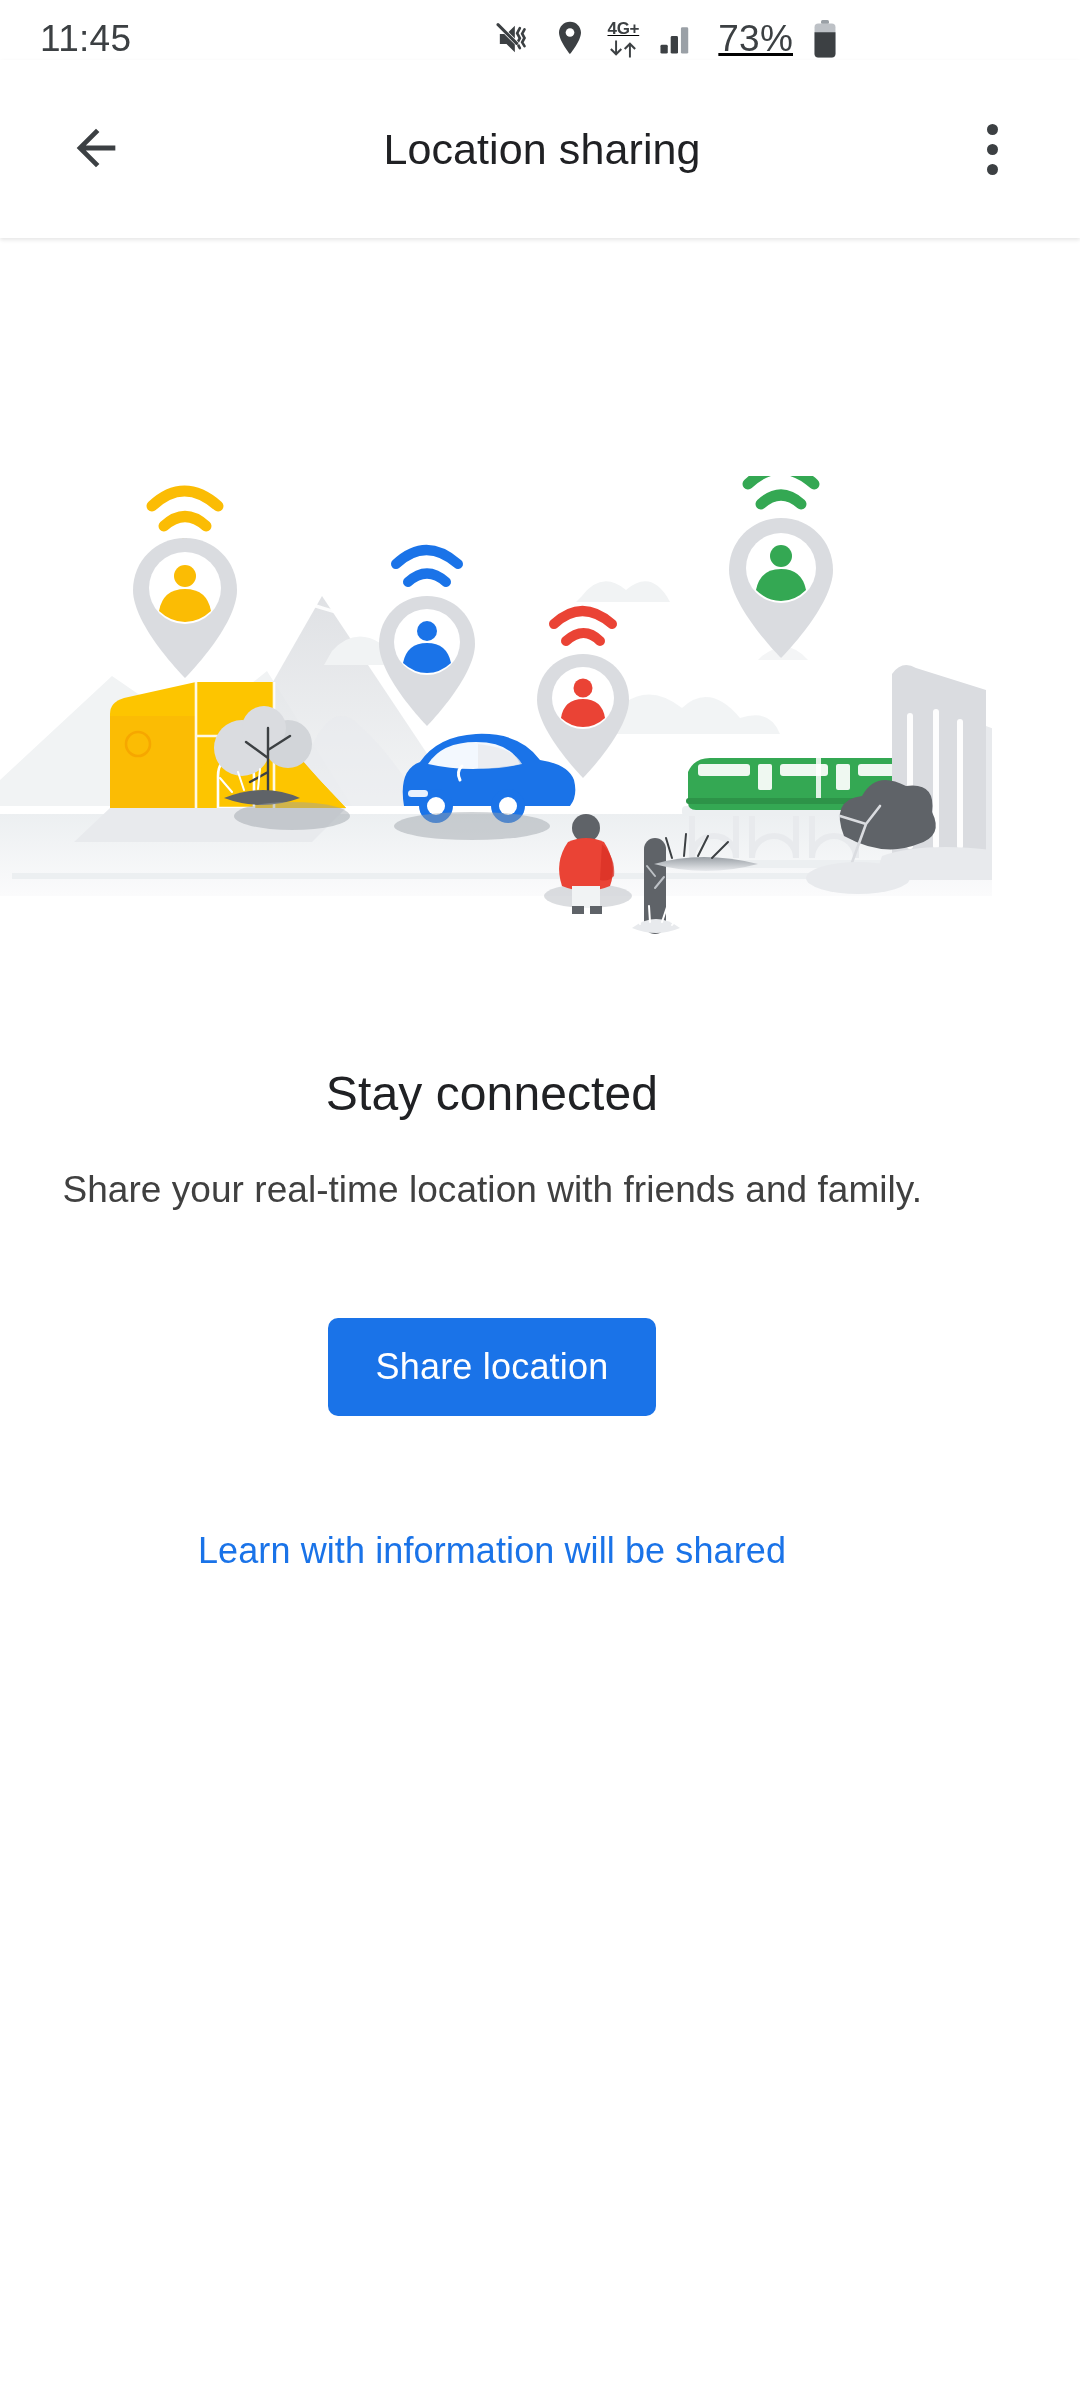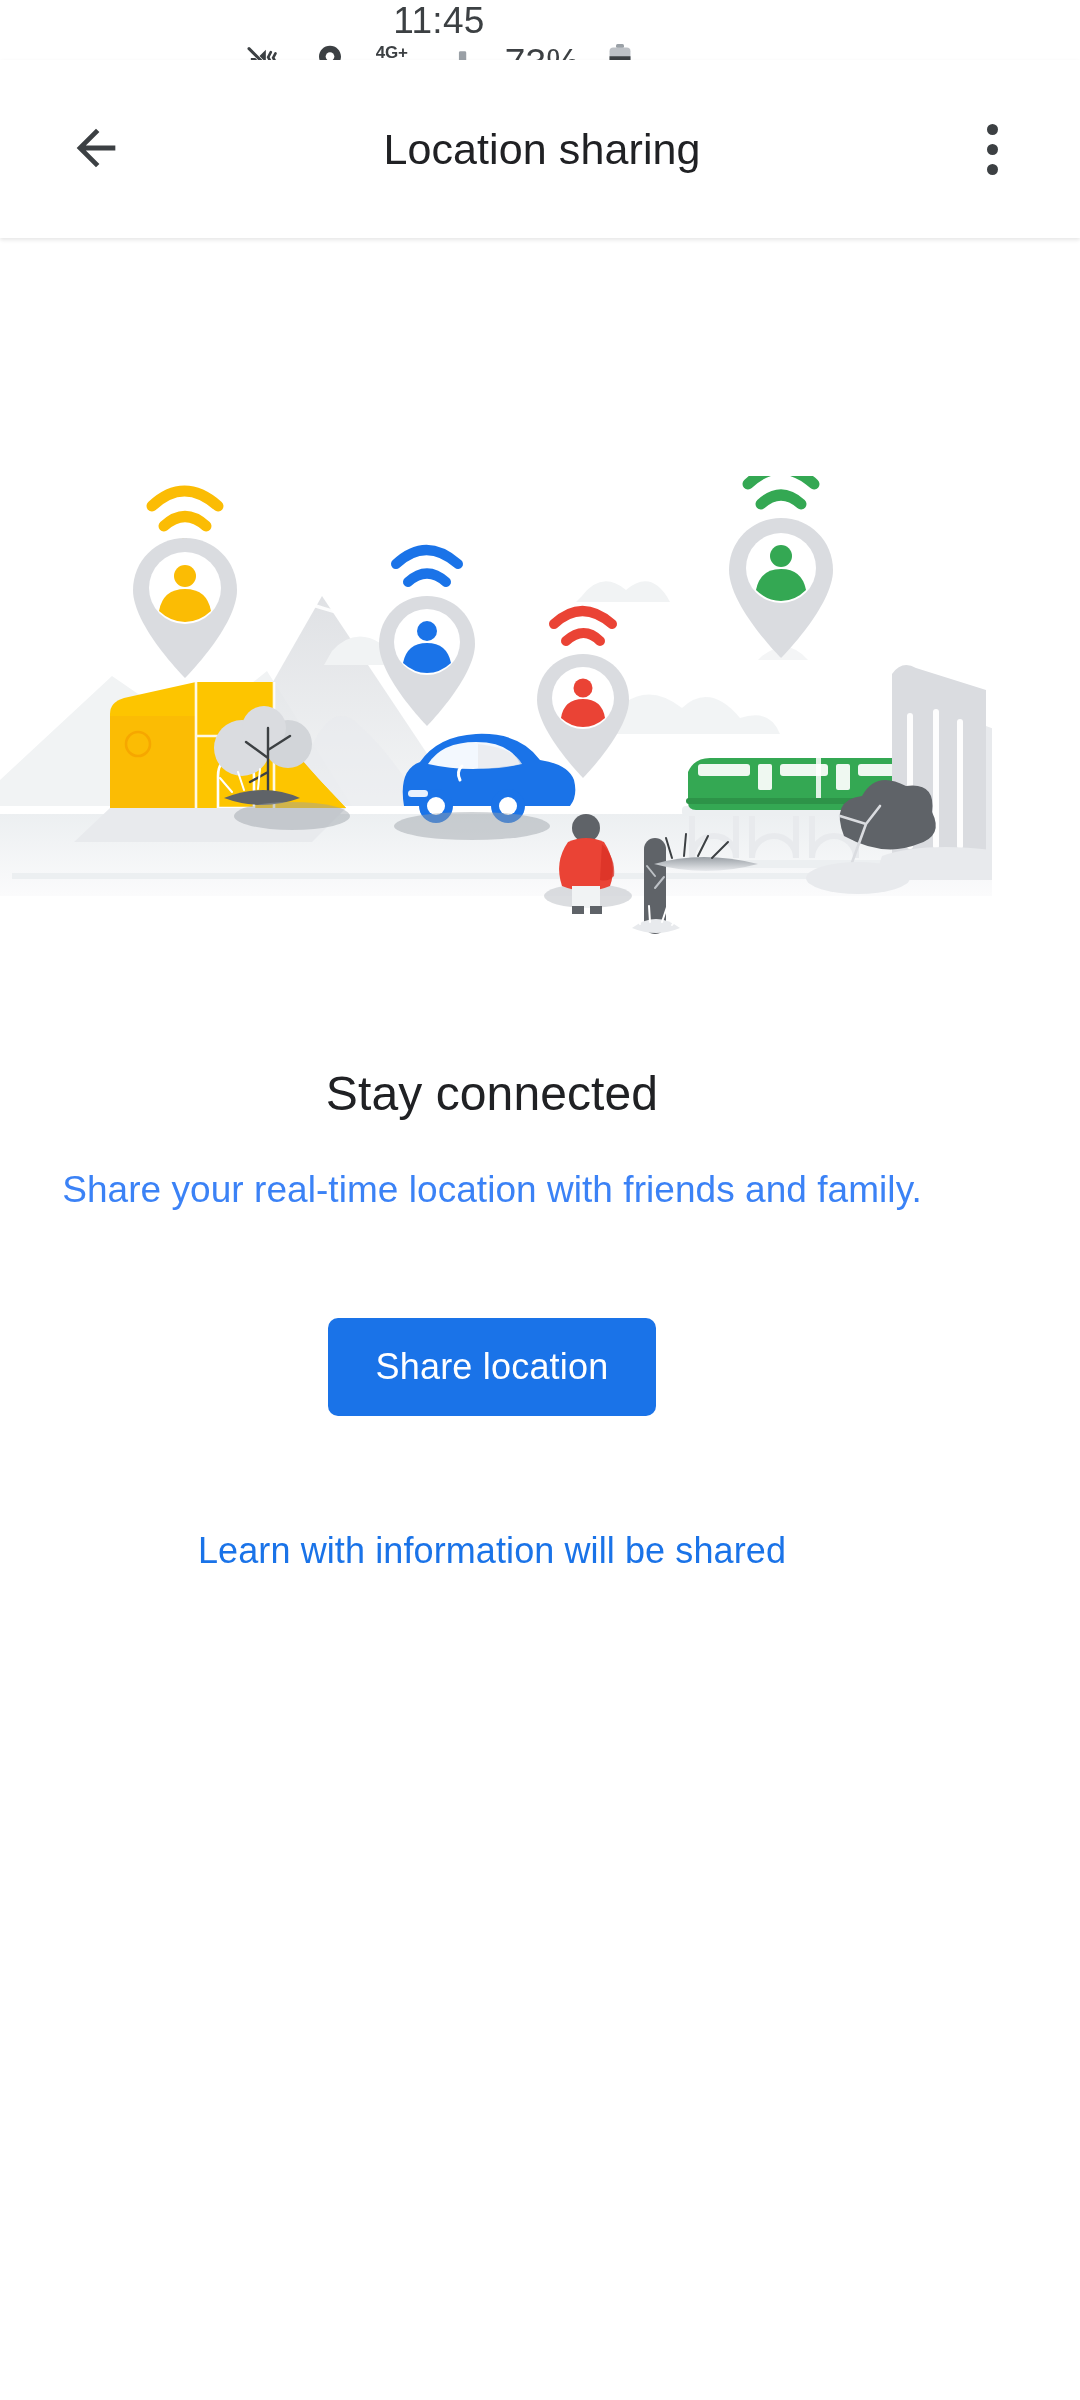--- a/index.html
+++ b/index.html
@@ -10,24 +10,23 @@
     -webkit-font-smoothing:antialiased;
     overflow:hidden;
   }
   .screen { position:relative; width:1080px; height:2400px; background:#fff; }
 
   
   .status-bar{
     position:absolute; top:0; left:0; width:872px; height:78px;
     display:flex; align-items:center; justify-content:space-between;
     padding:0 34px 0 40px;
-    flex-direction:column;
   }
   .status-time{ font-size:37px; color:#3c4043; letter-spacing:.3px; font-weight:400; }
-  .status-right{ display:flex; align-items:center; gap:28px; }
+  .status-right{ display:flex; align-items:center; gap:19px;text-decoration:underline; }
   .sb-ico{ display:block; }
   .net-stack{ display:flex; flex-direction:column; align-items:center; line-height:1; }
   .net-label{ font-size:17px; font-weight:700; color:#3c4043; letter-spacing:-.3px; }
   .battery-pct{ font-size:37px; color:#3c4043; letter-spacing:.2px; margin-left:2px; }
 
   
   .app-bar{
     position:absolute; top:60px; left:0; width:1080px; height:178px;
     display:flex; align-items:center; background:#fff;
     box-shadow:0 2px 4px rgba(0,0,0,.10);
@@ -56,22 +55,22 @@
     position:relative; width:1000px; height:480px;
     margin-top:220px; flex:0 0 auto;
   }
   .hero svg{ display:block; width:100%; height:100%; }
 
   .text-block{ width:1000px; text-align:center; margin-top:110px; flex:0 0 auto; }
   .headline{
     font-size:48px; color:#202124; font-weight:400; letter-spacing:.1px;
   }
   .para{
-    font-size:37px; color:#3b82f6; line-height:1.33; font-weight:400;
-    margin:0 auto; letter-spacing:.05px;
+    font-size:37px; color:#404040; line-height:1.33; font-weight:400;
+    margin:0 auto; letter-spacing:.05px;text-align:right;
   }
   .para-1{ width:860px; margin-top:44px; }
   .para-2{ width:950px; margin-top:56px; }
 
   .cta-wrap{ margin-top:104px; flex:0 0 auto; }
   .cta{
     display:block; border:none; cursor:pointer;
     padding:0 48px; height:98px; min-width:270px;
     border-radius:10px; color:#fff;
     font-size:36px; font-family:"Liberation Sans", sans-serif; font-weight:400;

